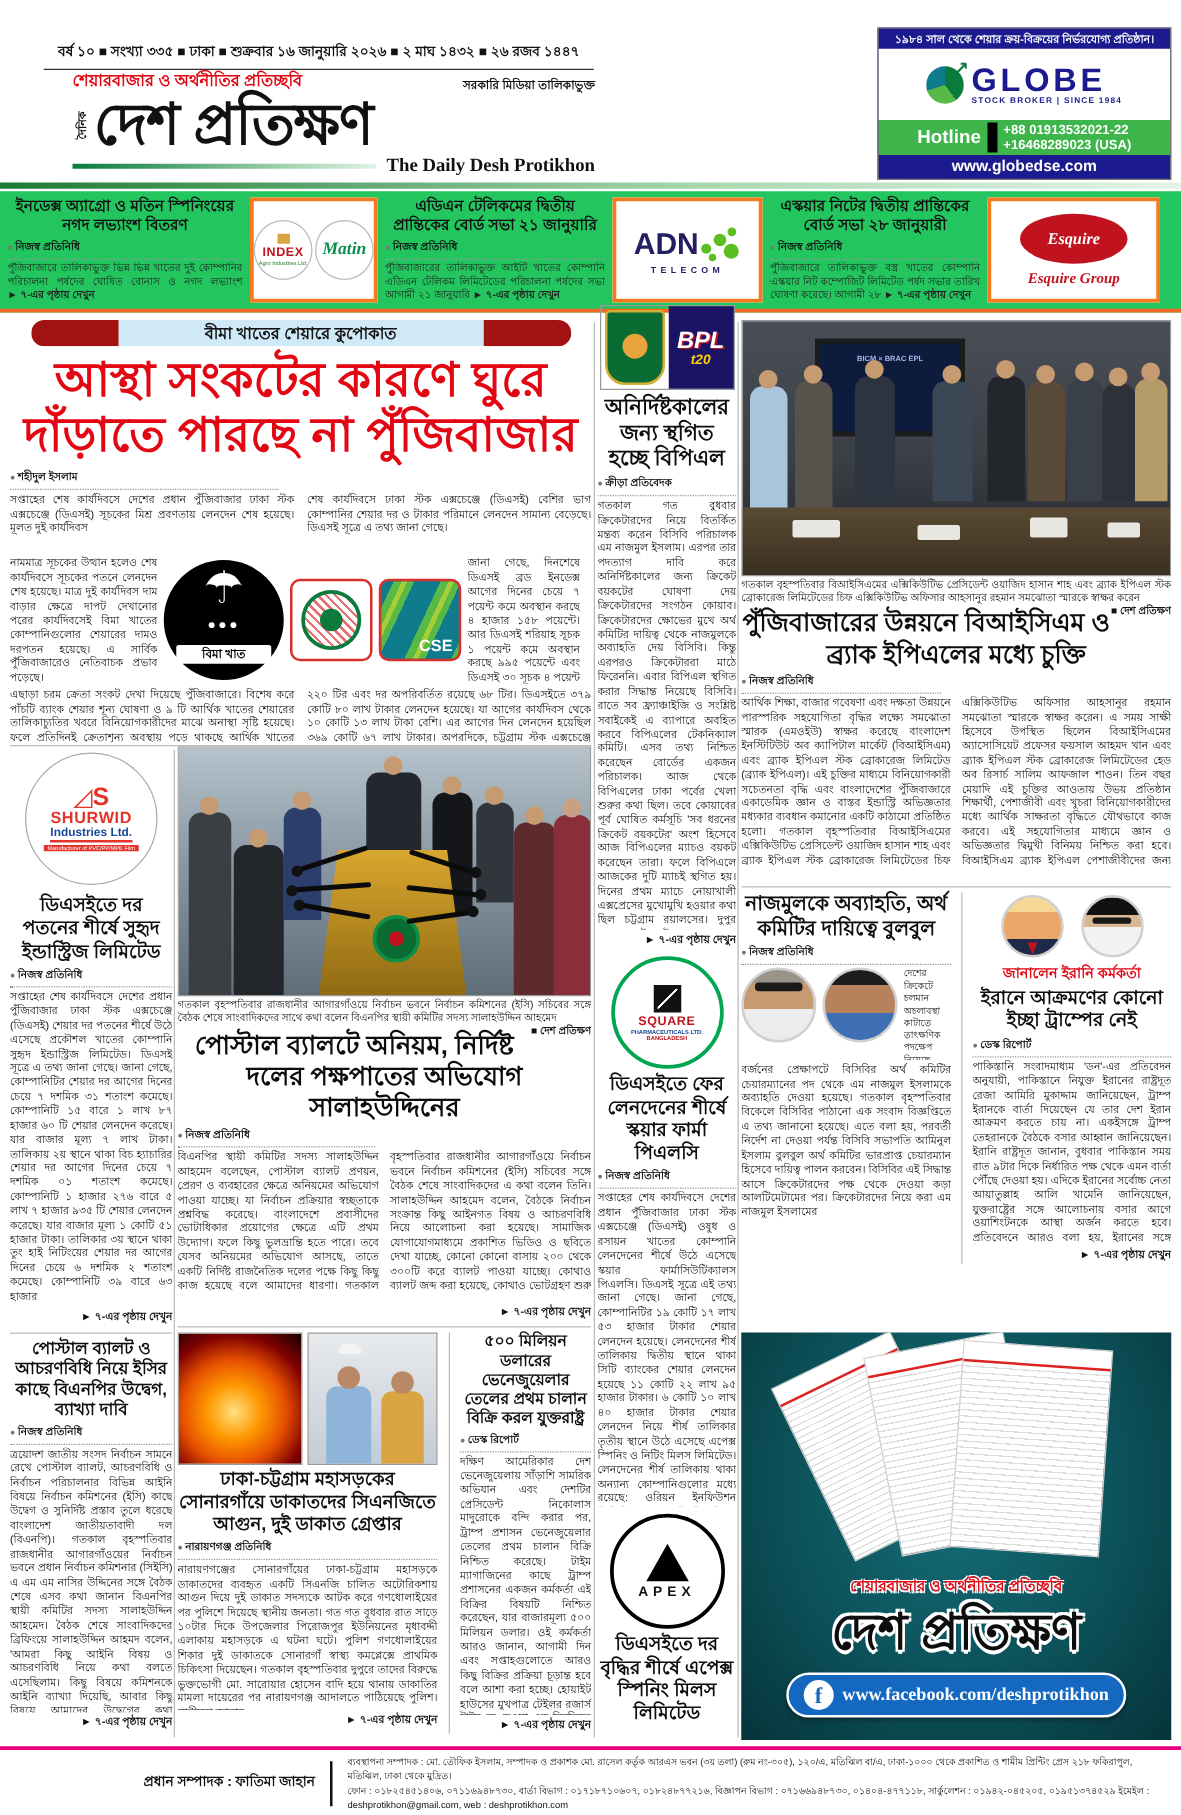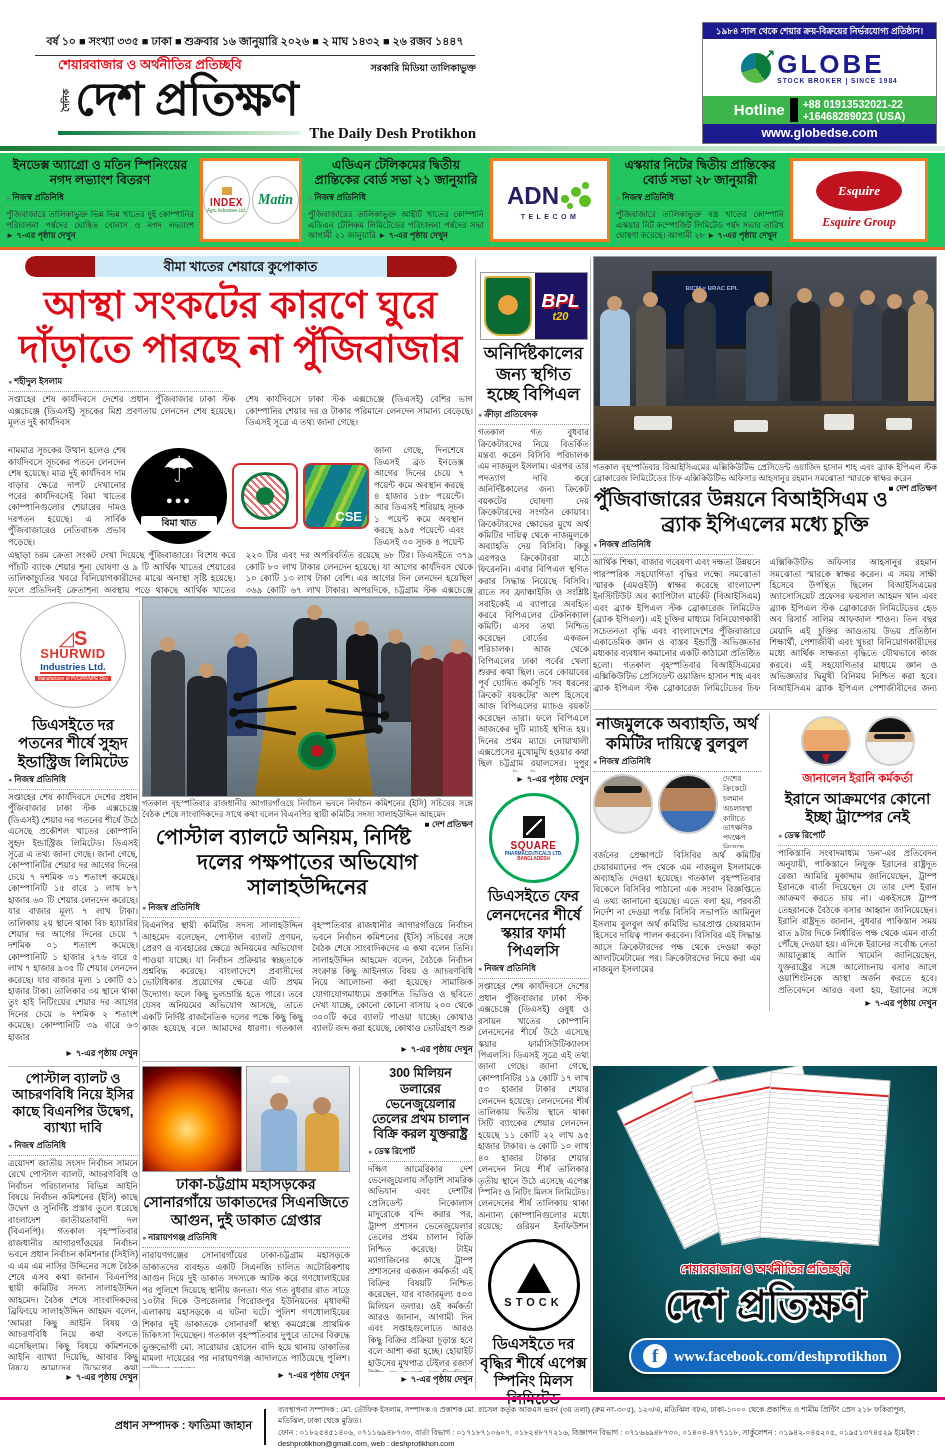--- a/index.html
+++ b/index.html
@@ -93,21 +93,21 @@
   .dse-tile,.cse-tile{width:66px;height:66px;border:2px solid #d9302e;border-radius:8px;flex:0 0 auto;
                       box-sizing:border-box;position:relative;background:#fff;padding-left:44px;}
   .dse-circle{position:absolute;left:50%;top:50%;width:48px;height:48px;margin:-24px 0 0 -24px;border:3px solid #0a7a3d;
               border-radius:50%;background:repeating-linear-gradient(45deg,#e57373 0 2px,#fff 2px 5px);box-sizing:border-box;}
   .dse-gear{position:absolute;left:50%;top:50%;width:18px;height:18px;margin:-9px 0 0 -9px;background:#0a7a3d;border-radius:50%;}
   .cse-tile{background:#0e7c8c;background-image:repeating-linear-gradient(115deg,rgba(0,0,0,0) 0 9px,#59b947 9px 15px,#a6ce39 15px 19px,#59b947 19px 24px,rgba(0,0,0,0) 24px 34px);}
   .cse-word{position:absolute;right:5px;bottom:3px;color:#fff;font-weight:bold;font-size:13px;}
   
   .sidebar{position:absolute;left:8px;top:600px;width:130px;height:792px;overflow:hidden;}
   .center{position:absolute;left:142px;top:597px;width:331px;height:795px;overflow:hidden;}
-  .midcol{position:absolute;left:478px;top:272px;width:111px;height:1136px;overflow:hidden;}
+  .midcol{position:absolute;left:478px;top:244px;width:111px;height:1136px;overflow:hidden;}
   .rightcol{position:absolute;left:593px;top:256px;width:344px;height:1136px;overflow:hidden;}
   .vr{position:absolute;width:1px;background:#bbb;}
   .hr{position:absolute;height:1px;background:#bbb;}
   
   .shurwid{width:104px;height:104px;border:1px solid #aaa;border-radius:50%;margin:2px auto 8px;
            display:flex;flex-direction:column;align-items:center;justify-content:center;text-align:center;}
   .shur-s{color:#e3342b;font-size:20px;font-weight:900;line-height:.8;}
   .shur-1{color:#e3342b;font-weight:900;font-size:13px;letter-spacing:.5px;}
   .shur-2{color:#14489c;font-weight:bold;font-size:9.5px;border-bottom:2px solid #e3342b;}
   .shur-3{background:#e3342b;color:#fff;font-size:4.5px;padding:0 3px;margin-top:2px;}
@@ -375,21 +375,21 @@
             <div class="bandage" style="left:24px;top:8px;width:18px;height:8px"></div>
             <div class="ap" style="left:58px;width:34px;height:58px;background:#d9a441"></div>
           </div>
         </div>
         <div class="art-title" style="font-size:14.5px;margin-top:4px">ঢাকা-চট্টগ্রাম মহাসড়কের সোনারগাঁয়ে ডাকাতদের সিএনজিতে আগুন, দুই ডাকাত গ্রেপ্তার</div>
         <div class="byline">নারায়ণগঞ্জ প্রতিনিধি</div>
         <div class="body-txt" style="height:118px">নারায়ণগঞ্জের সোনারগাঁয়ের ঢাকা-চট্টগ্রাম মহাসড়কে ডাকাতদের ব্যবহৃত একটি সিএনজি চালিত অটোরিকশায় আগুন দিয়ে দুই ডাকাত সদস্যকে আটক করে গণধোলাইয়ের পর পুলিশে দিয়েছে স্থানীয় জনতা। গত গত বুধবার রাত সাড়ে ১০টার দিকে উপজেলার পিরোজপুর ইউনিয়নের মৃধাবদ্দী এলাকায় মহাসড়কে এ ঘটনা ঘটে। পুলিশ গণধোলাইয়ের শিকার দুই ডাকাতকে সোনারগাঁ স্বাস্থ্য কমপ্লেক্সে প্রাথমিক চিকিৎসা দিয়েছেন। গতকাল বৃহস্পতিবার দুপুরে তাদের বিরুদ্ধে ভুক্তভোগী মো. সারোয়ার হোসেন বাদি হয়ে থানায় ডাকাতির মামলা দায়েরের পর নারায়ণগঞ্জ আদালতে পাঠিয়েছে পুলিশ। স্থানীয়রা জানান,</div>
         <div class="more-line">► ৭-এর পৃষ্ঠায় দেখুন</div>
       </div>
       <div style="width:112px;border-left:1px solid #bbb;padding-left:8px">
-        <div class="art-title" style="font-size:12.5px">300 মিলিয়ন ডলারের ভেনেজুয়েলার তেলের প্রথম চালান বিক্রি করল যুক্তরাষ্ট্র</div>
+        <div class="art-title" style="font-size:12.5px">৫০০ মিলিয়ন ডলারের ভেনেজুয়েলার তেলের প্রথম চালান বিক্রি করল যুক্তরাষ্ট্র</div>
         <div class="byline">ডেস্ক রিপোর্ট</div>
         <div class="body-txt" style="height:208px">দক্ষিণ আমেরিকার দেশ ভেনেজুয়েলায় সাঁড়াশি সামরিক অভিযান এবং দেশটির প্রেসিডেন্ট নিকোলাস মাদুরোকে বন্দি করার পর, ট্রাম্প প্রশাসন ভেনেজুয়েলার তেলের প্রথম চালান বিক্রি নিশ্চিত করেছে। টাইম ম্যাগাজিনের কাছে ট্রাম্প প্রশাসনের একজন কর্মকর্তা এই বিক্রির বিষয়টি নিশ্চিত করেছেন, যার বাজারমূল্য ৫০০ মিলিয়ন ডলার। ওই কর্মকর্তা আরও জানান, আগামী দিন এবং সপ্তাহগুলোতে আরও কিছু বিক্রির প্রক্রিয়া চূড়ান্ত হবে বলে আশা করা হচ্ছে। হোয়াইট হাউসের মুখপাত্র টেইলর রজার্স টাইম-কে দেওয়া এক বিবৃতিতে বলেন, 'নিকোলাস মাদুরোকে গ্রেপ্তার করার পরপরই প্রেসিডেন্ট ট্রাম্প ভেনেজুয়েলার সঙ্গে একটি ঐতিহাসিক জ্বালানি চুক্তি</div>
         <div class="more-line">► ৭-এর পৃষ্ঠায় দেখুন</div>
       </div>
     </div>
   </div>
 
   <div class="midcol">
     <div class="bpl-box">
       <div class="bpl-shield"></div>
@@ -406,21 +406,21 @@
       <div class="sq-mark"></div>
       <span class="sq-word">SQUARE</span>
       <span class="sq-sub">PHARMACEUTICALS LTD.</span>
       <span class="sq-bd">BANGLADESH</span>
     </div>
     <div class="art-title" style="font-size:15px">ডিএসইতে ফের লেনদেনের শীর্ষে স্কয়ার ফার্মা পিএলসি</div>
     <div class="byline">নিজস্ব প্রতিনিধি</div>
     <div class="body-txt" style="height:252px">সপ্তাহের শেষ কার্যদিবসে দেশের প্রধান পুঁজিবাজার ঢাকা স্টক এক্সচেঞ্জে (ডিএসই) ওষুধ ও রসায়ন খাতের কোম্পানি লেনদেনের শীর্ষে উঠে এসেছে স্কয়ার ফার্মাসিউটিক্যালস পিএলসি। ডিএসই সূত্রে এই তথ্য জানা গেছে। জানা গেছে, কোম্পানিটির ১৯ কোটি ১৭ লাখ ৫৩ হাজার টাকার শেয়ার লেনদেন হয়েছে। লেনদেনের শীর্ষ তালিকায় দ্বিতীয় স্থানে থাকা সিটি ব্যাংকের শেয়ার লেনদেন হয়েছে ১১ কোটি ২২ লাখ ৯৫ হাজার টাকার। ৬ কোটি ১০ লাখ ৪০ হাজার টাকার শেয়ার লেনদেন নিয়ে শীর্ষ তালিকার তৃতীয় স্থানে উঠে এসেছে এপেক্স স্পিনিং ও নিটিং মিলস লিমিটেড। লেনদেনের শীর্ষ তালিকায় থাকা অন্যান্য কোম্পানিগুলোর মধ্যে রয়েছে: ওরিয়ন ইনফিউশন লিমিটেড, মালেক স্পিনিং মিলস পিএলসি, ক্রিস্টাল ইন্স্যুরেন্স, সিমটেক্স ইন্ডাস্ট্রিজ, এসিআই,</div>
     <div class="apex-logo">
       <div class="apex-tri"></div>
-      <span class="apex-word">STOCK</span>
+      <span class="apex-word">APEX</span>
     </div>
     <div class="art-title" style="font-size:15px">ডিএসইতে দর বৃদ্ধির শীর্ষে এপেক্স স্পিনিং মিলস লিমিটেড</div>
 
   </div>
 
   <div class="rightcol">
     <div class="photo-frame photo-sign">
       <div class="screen"><span>BICM × BRAC EPL</span></div>
       <div class="pe" style="--c:#a9c4dd;left:6px;top:52px;width:30px;height:100px"></div>
       <div class="pe" style="--c:#57524b;left:42px;top:48px;width:30px;height:104px"></div>

